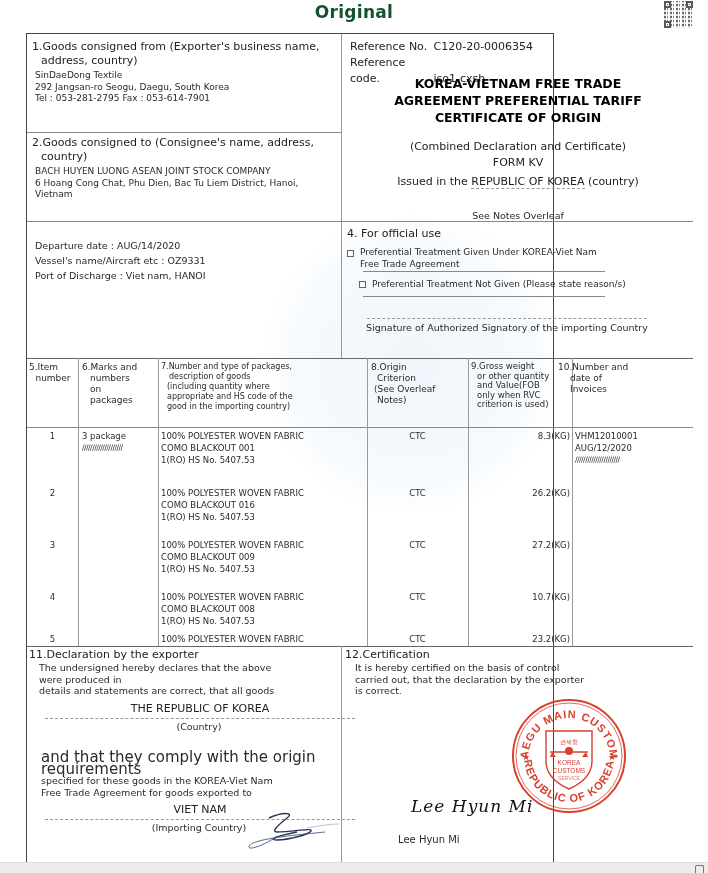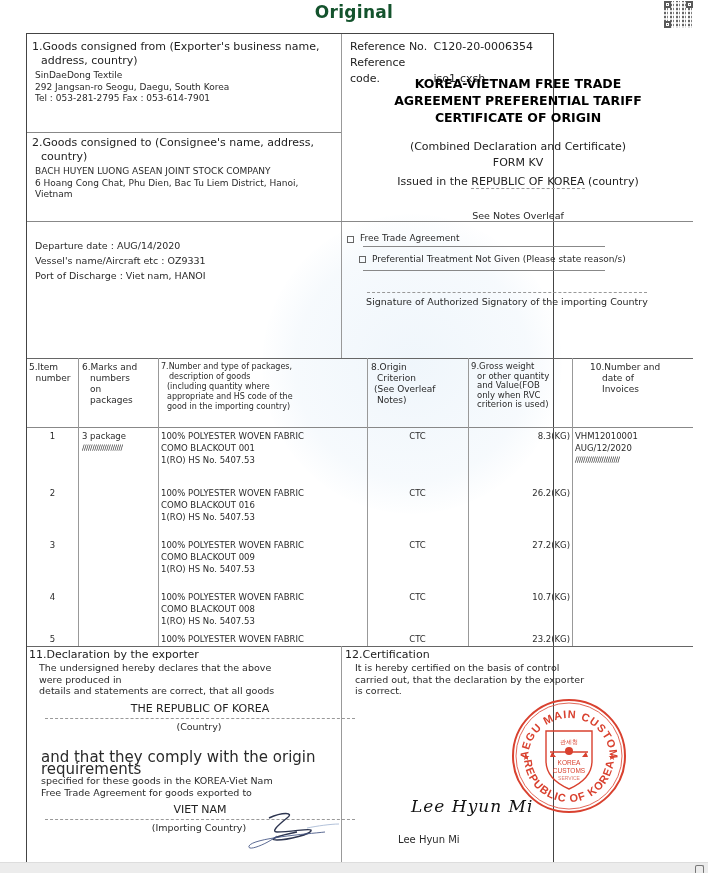--- a/index.html
+++ b/index.html
@@ -112,23 +112,25 @@
     <div class="small" style="padding-left:3px;">Vietnam</div>
   </div>
 
   <div class="cell" style="left:5px; top:192px; width:305px;">
     <div class="small" style="padding-left:3px; margin-top:12px; line-height:15px; font-size:9.5px;">Departure date : AUG/14/2020</div>
     <div class="small" style="padding-left:3px; line-height:15px; font-size:9.5px;">Vessel's name/Aircraft etc : OZ9331</div>
     <div class="small" style="padding-left:3px; line-height:15px; font-size:9.5px;">Port of Discharge : Viet nam, HANOI</div>
   </div>
 
   <div class="cell" style="left:320px; top:193px; width:340px;">
+    <div class="label-lg">4. For official use</div>
     <div style="margin-top:6px; display:flex; align-items:flex-start;">
       <span class="checkbox" style="margin-top:3px;"></span>
       <div class="small">
+        <div>Preferential Treatment Given Under KOREA-Viet Nam</div>
         <div>Free Trade Agreement</div>
       </div>
     </div>
     <div class="solidline" style="margin-left:16px; width:242px; height:2px;"></div>
     <div style="margin-top:7px; display:flex; align-items:center;margin-left:12px;">
       <span class="checkbox"></span>
       <div class="small">Preferential Treatment Not Given (Please state reason/s)</div>
     </div>
     <div class="solidline" style="margin-left:16px; width:242px; height:6px;"></div>
     <div class="dashed" style="margin-left:20px; width:280px; height:22px;"></div>
@@ -158,21 +160,21 @@
     <div style="padding-left:3px;">(See Overleaf</div>
     <div style="padding-left:6px;">Notes)</div>
   </div>
   <div class="cell xs" style="left:444px; top:328px; width:100px; font-size:8.5px; line-height:9.5px;">
     <div>9.Gross weight</div>
     <div style="padding-left:6px;">or other quantity</div>
     <div style="padding-left:6px;">and Value(FOB</div>
     <div style="padding-left:6px;">only when RVC</div>
     <div style="padding-left:6px;">criterion is used)</div>
   </div>
-  <div class="cell xs" style="left:563px; top:328px; width:115px; font-size:9px; line-height:11px;">
+  <div class="cell xs" style="left:531px; top:328px; width:115px; font-size:9px; line-height:11px;">
     <div>10.Number and</div>
     <div style="padding-left:12px;">date of</div>
     <div style="padding-left:12px;">Invoices</div>
   </div>
 
   <div class="row-item" style="top:396px;">
     <div style="left:0; width:51px; text-align:center;">1</div>
     <div style="left:55px; width:76px;">
       <div>3 package</div>
       <div style="font-size:7.5px; letter-spacing:-0.5px;">////////////////////</div>

